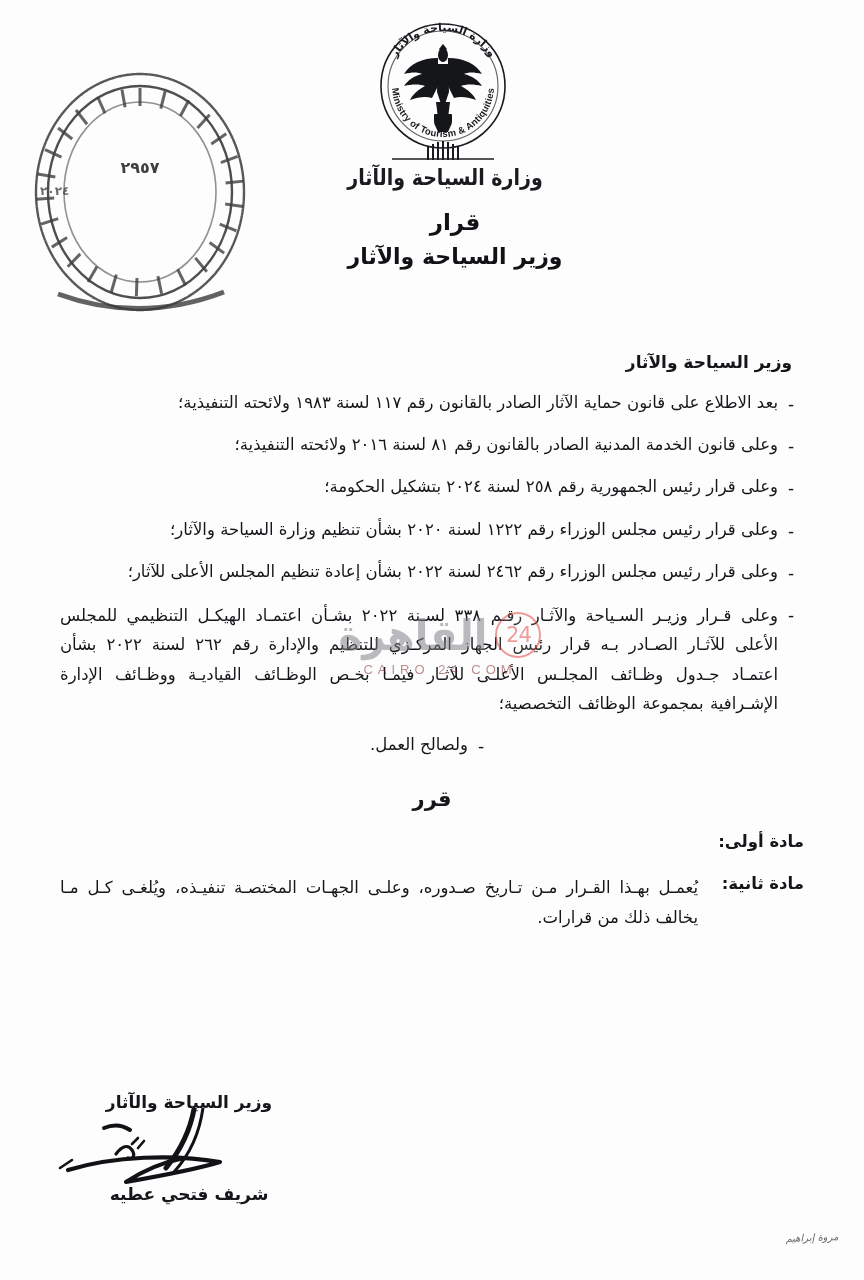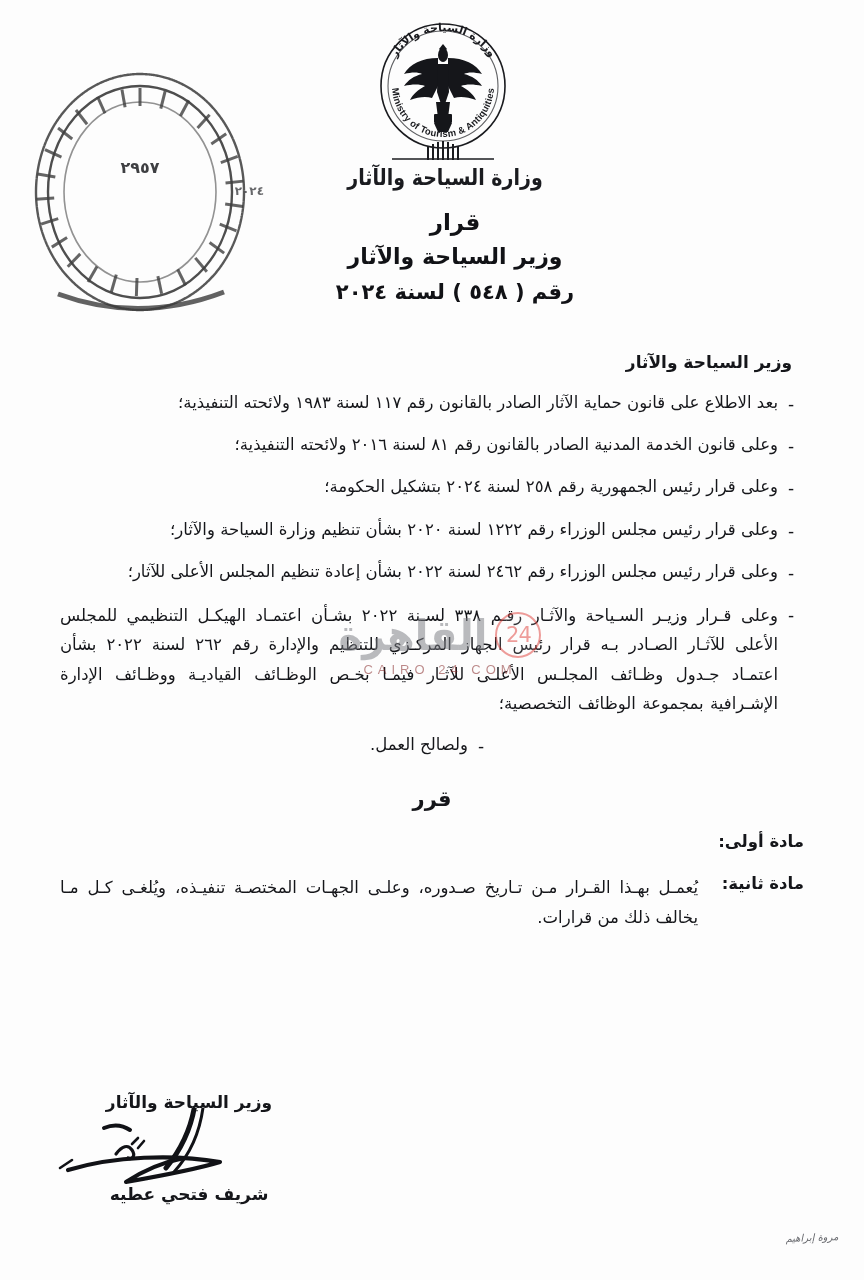--- a/index.html
+++ b/index.html
@@ -342,21 +342,21 @@
             <line x1="116" y1="26" x2="116" y2="44"></line>
           </g>
         <g transform="rotate(350 116 130)">
             <line x1="116" y1="26" x2="116" y2="44"></line>
           </g>
       </g>
 
       <path d="M 34 232 Q 116 262 200 230" stroke="#111" stroke-width="5" fill="none" opacity=".8"></path>
     </svg>
     <div style="position:absolute;left:0;top:96px;width:232px;text-align:center;font-size:16px;font-weight:700;color:#15161a;letter-spacing:1px;">٢٩٥٧</div>
-    <div style="position:absolute;left:8px;top:122px;width:232px;text-align:right;font-size:12px;font-weight:700;color:#25262b;opacity:.85;">٢٠٢٤</div>
+    <div style="position:absolute;left:16px;top:122px;width:232px;text-align:left;font-size:12px;font-weight:700;color:#25262b;opacity:.85;">٢٠٢٤</div>
   </div>
 
   <div class="emblem">
     <svg viewBox="0 0 182 168" xmlns="http://www.w3.org/2000/svg">
 
       <circle cx="91" cy="72" r="62" fill="none" stroke="#1a1b1f" stroke-width="1.6"></circle>
       <circle cx="91" cy="72" r="55" fill="none" stroke="#1a1b1f" stroke-width="1.1" opacity=".7"></circle>
       <defs>
         <path id="arcTop" d="M 36 72 A 55 55 0 0 1 146 72"></path>
         <path id="arcBot" d="M 40 72 A 51 51 0 0 0 142 72"></path>
@@ -399,21 +399,20 @@
         <line x1="106" y1="132" x2="106" y2="146"></line>
       </g>
     </svg>
   </div>
 
   <div class="ministry-name">وزارة السياحة والآثار</div>
 
   <div class="title-block">
     <div class="title-line t-qarar">قرار</div>
     <div class="title-line t-minister">وزير السياحة والآثار</div>
-    <div class="title-line t-number">رقم ( ٥٤٨ ) لسنة ٢٠٢٤</div>
   </div>
 
   <div class="body-wrap">
 
     <div class="addressee">وزير السياحة والآثار</div>
 
     <ul class="preamble">
       <li class="pre-item single">
         <span class="pre-dash">-</span>
         <span class="pre-text">بعد الاطلاع على قانون حماية الآثار الصادر بالقانون رقم ١١٧ لسنة ١٩٨٣ ولائحته التنفيذية؛</span>

